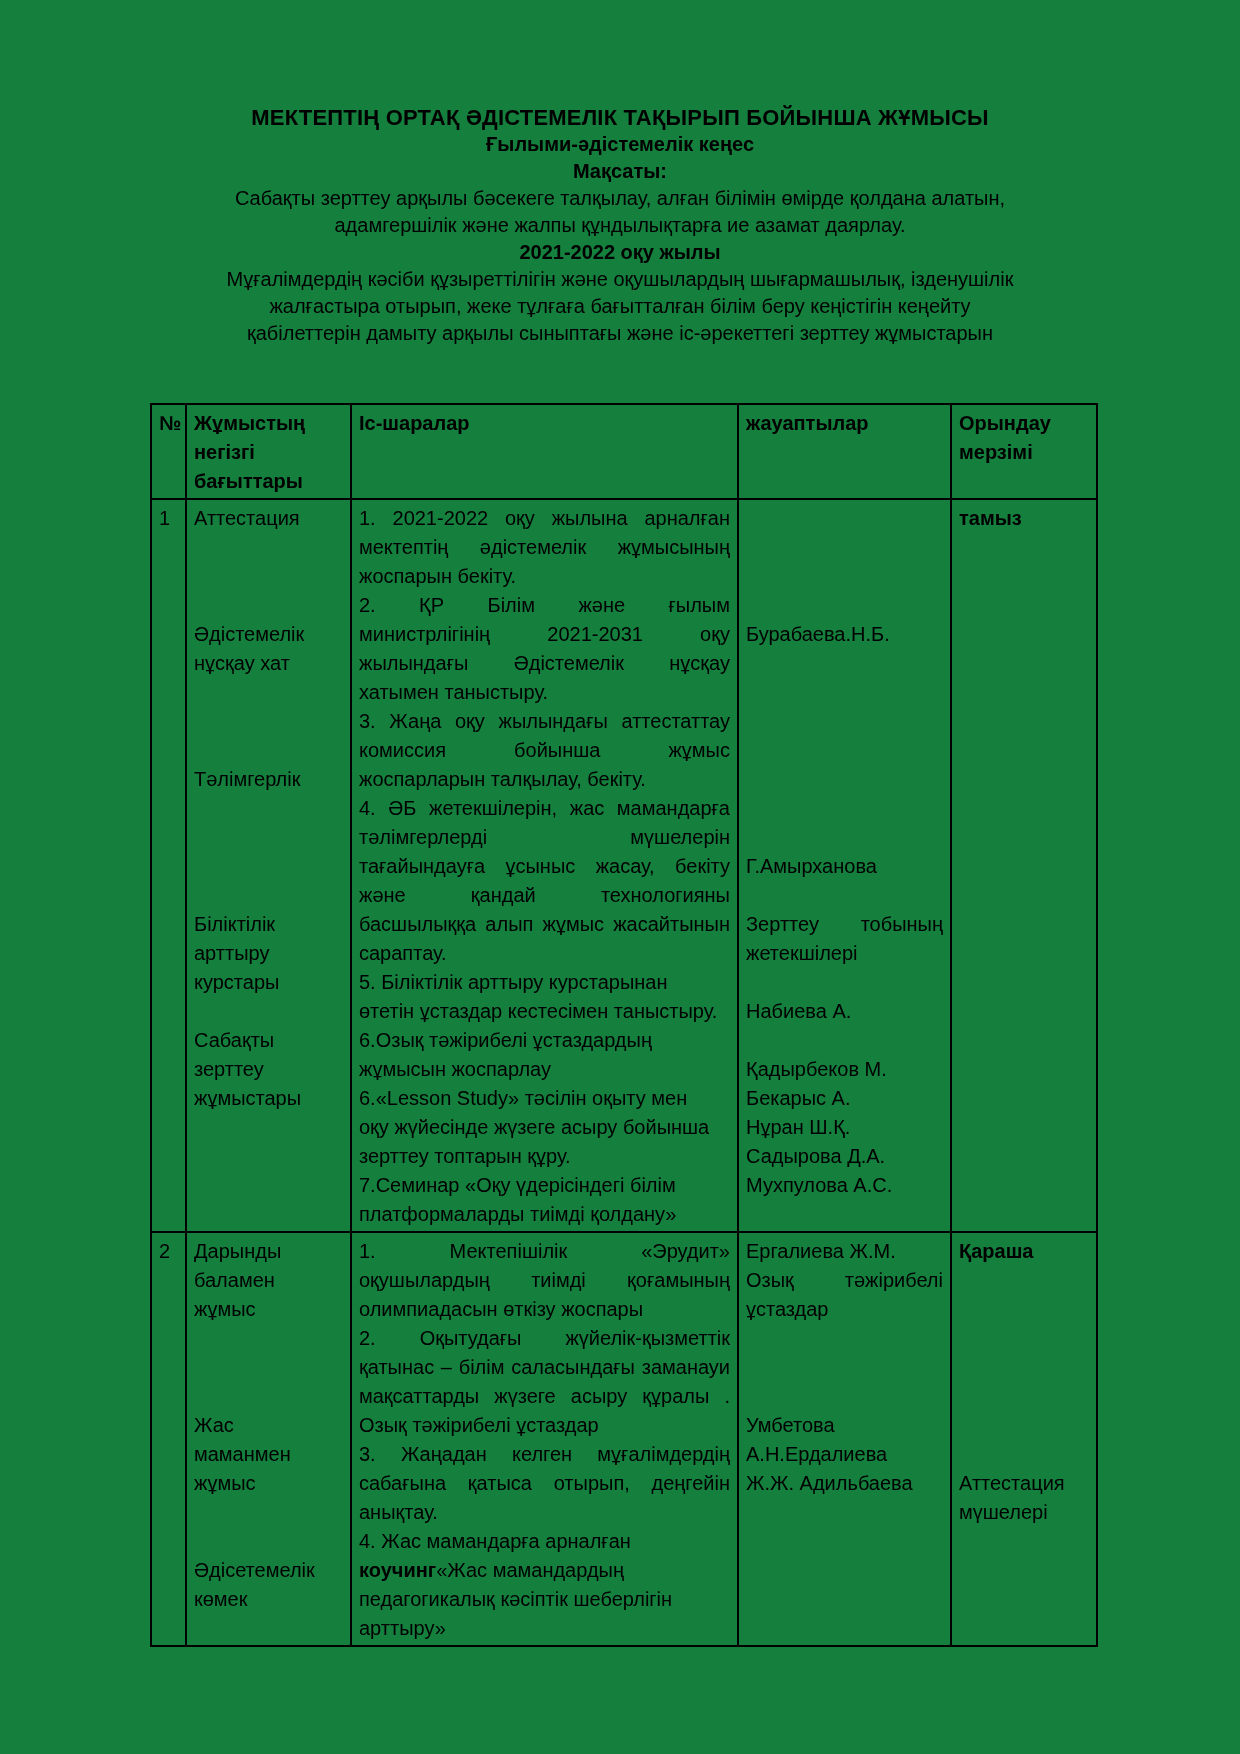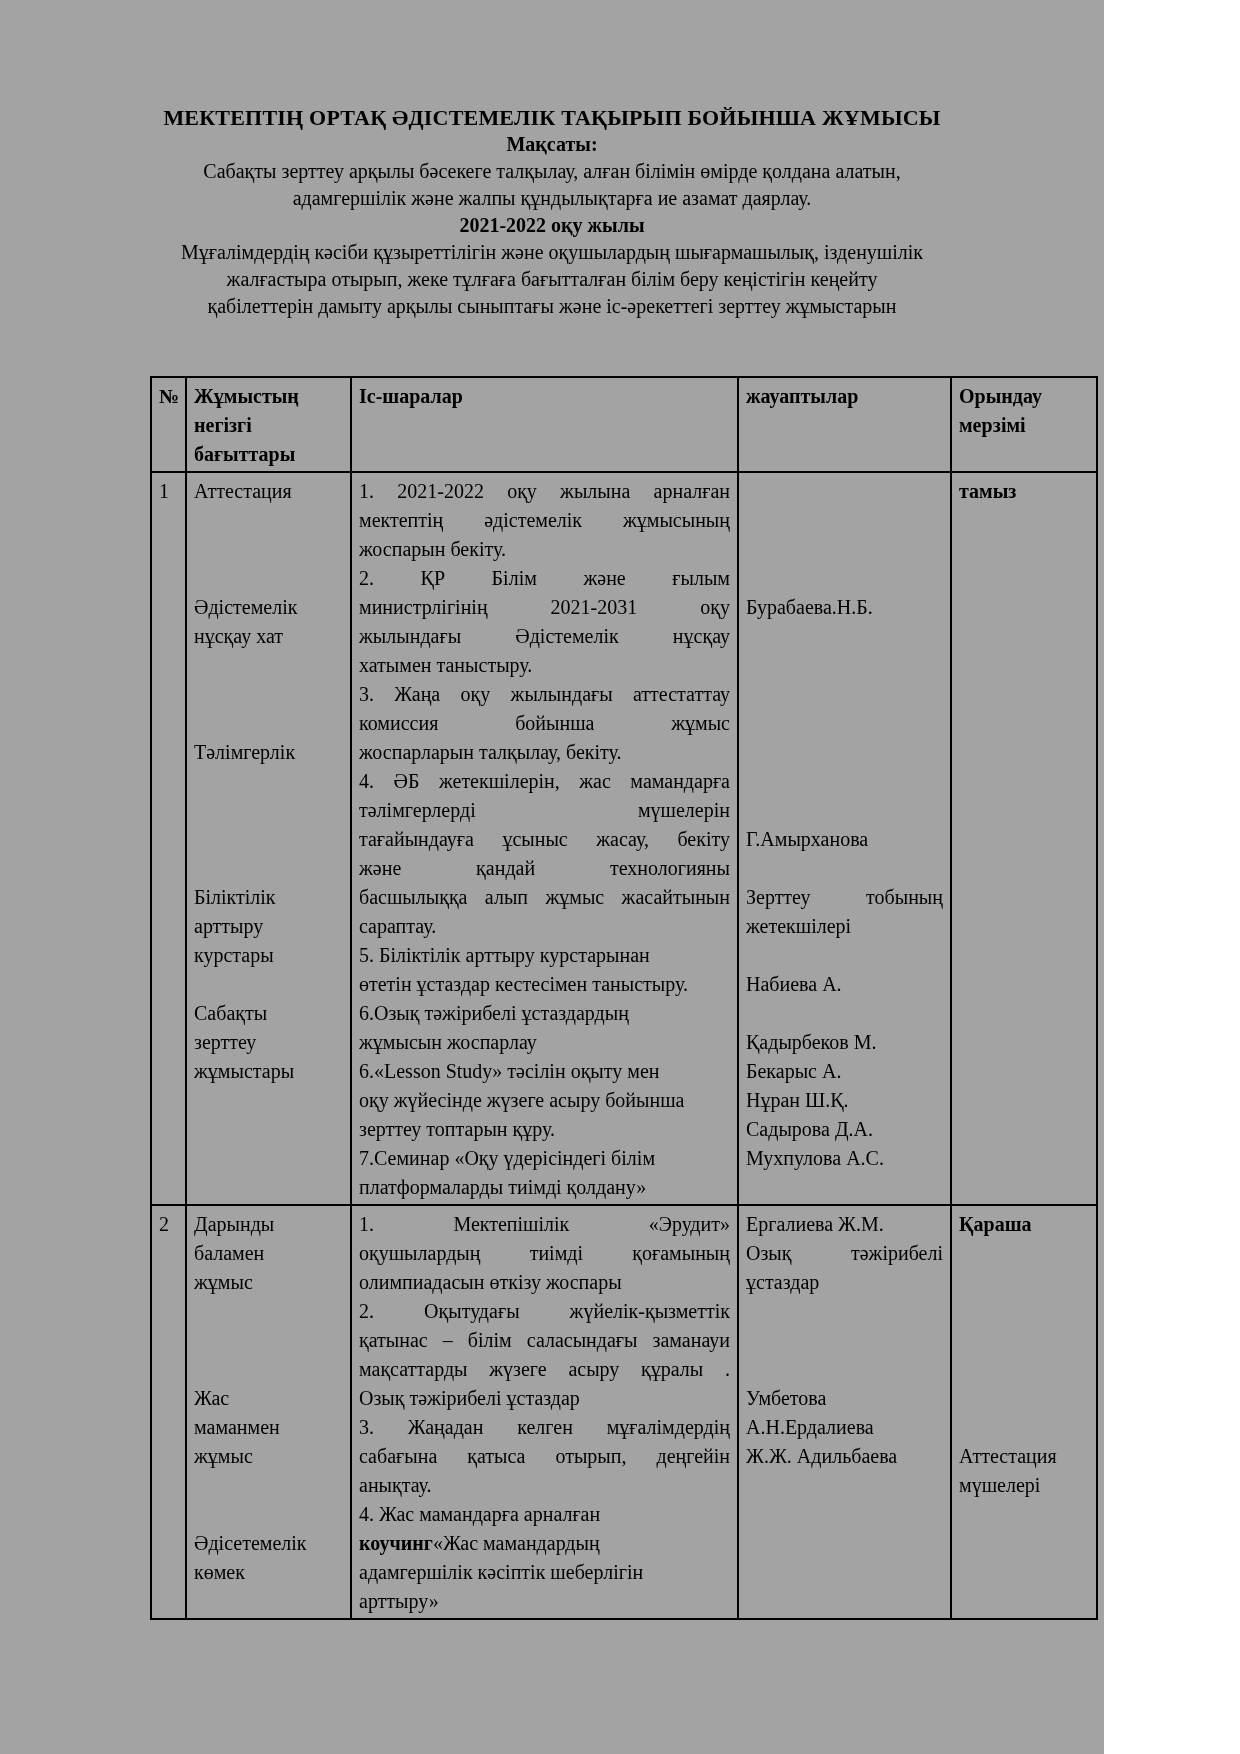--- a/index.html
+++ b/index.html
@@ -1,22 +1,22 @@
 <!DOCTYPE html>
 <html><head>
 <meta charset="utf-8">
 <style>
   html,body{margin:0;padding:0;background:#fff;}
   .page{
     position:relative;
-    width:1104px;
+    width:1240px;
     height:1754px;
-    background:#a3a3a3;
+    background:#15803d;
     color:#000;
-    font-family:Liberation Serif, serif;
+    font-family:Liberation Sans, sans-serif;
     font-size:20px;
     overflow:hidden;
   }
   .doc-header{
     padding-top:104px;
     text-align:center;
     line-height:27px;
   }
   .doc-header .hline{min-height:27px;}
   .doc-header .title{font-size:22px;letter-spacing:0.2px;}
@@ -46,20 +46,21 @@
   .ln.c{}
   .ln.b{font-weight:bold;}
 </style>
 </head>
 <body>
 
 <div class="page">
 
   <div class="doc-header">
     <div class="hline title b">МЕКТЕПТІҢ ОРТАҚ ӘДІСТЕМЕЛІК ТАҚЫРЫП БОЙЫНША ЖҰМЫСЫ</div>
+    <div class="hline b">Ғылыми-әдістемелік кеңес</div>
     <div class="hline b">Мақсаты:</div>
     <div class="hline">Сабақты зерттеу арқылы  бәсекеге талқылау, алған білімін өмірде қолдана алатын,</div>
     <div class="hline">адамгершілік және жалпы құндылықтарға ие азамат даярлау.</div>
     <div class="hline b">2021-2022 оқу жылы</div>
     <div class="hline">Мұғалімдердің кәсіби құзыреттілігін және оқушылардың шығармашылық, ізденушілік</div>
     <div class="hline">жалғастыра отырып, жеке тұлғаға бағытталған білім беру кеңістігін кеңейту</div>
     <div class="hline">қабілеттерін дамыту арқылы сыныптағы және іс-әрекеттегі зерттеу жұмыстарын</div>
   </div>
 
   <div class="tbl-wrap">
@@ -186,21 +187,21 @@
               <div class="ln">олимпиадасын өткізу  жоспары</div>
               <div class="ln j">2. Оқытудағы жүйелік-қызметтік</div>
               <div class="ln j">қатынас – білім саласындағы заманауи</div>
               <div class="ln j">мақсаттарды жүзеге асыру құралы .</div>
               <div class="ln">Озық тәжірибелі ұстаздар</div>
               <div class="ln j">3. Жаңадан келген мұғалімдердің</div>
               <div class="ln j">сабағына қатыса отырып, деңгейін</div>
               <div class="ln">анықтау.</div>
               <div class="ln">4. Жас мамандарға арналған</div>
               <div class="ln"><b>коучинг</b>«Жас мамандардың</div>
-              <div class="ln">адамгершілік кәсіптік шеберлігін</div>
+              <div class="ln">педагогикалық кәсіптік шеберлігін</div>
               <div class="ln">арттыру»</div>
             </td>
           <td>
               <div class="ln">Ергалиева Ж.М.</div>
               <div class="ln j">Озық тәжірибелі</div>
               <div class="ln">ұстаздар</div>
               <div class="ln">&nbsp;</div>
               <div class="ln">&nbsp;</div>
               <div class="ln">&nbsp;</div>
               <div class="ln c">Умбетова</div>

